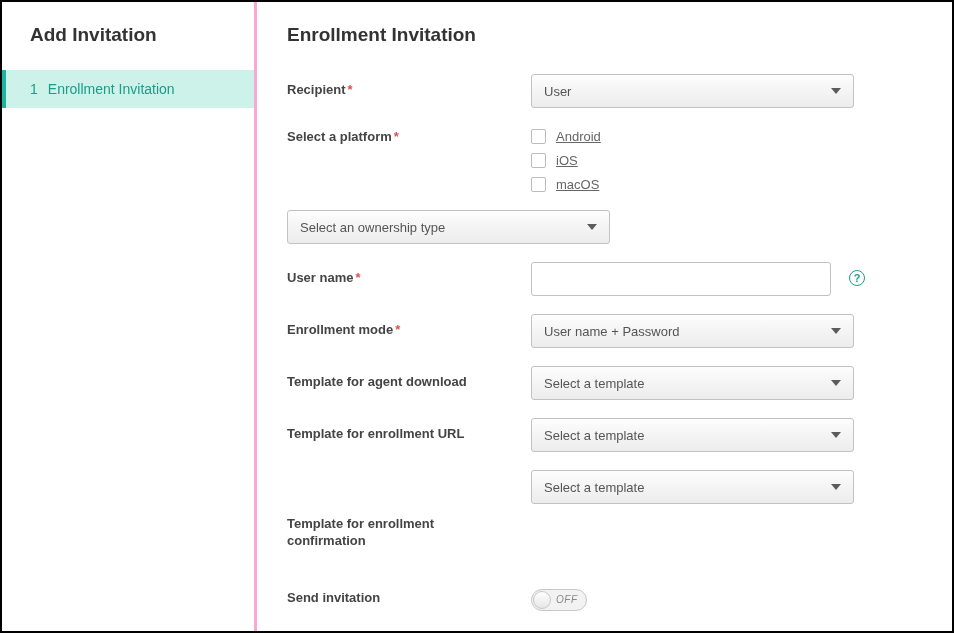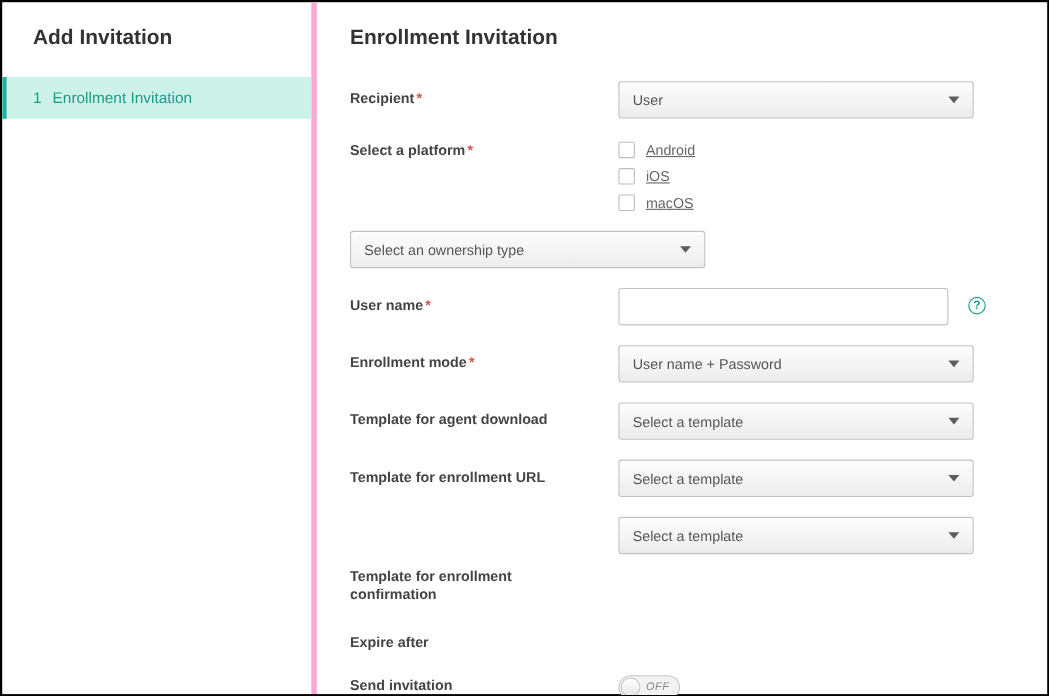--- a/index.html
+++ b/index.html
@@ -1,18 +1,18 @@
 <!DOCTYPE html>
 <html><head>
   <meta charset="utf-8">
   <style>
     * { box-sizing: border-box; margin: 0; padding: 0; }
     body { font-family: Arial, Helvetica, sans-serif; font-size: 13px; color: #333; background: #fff; }
     .container { width: 954px; height: 633px; border: 2px solid #000; display: flex; overflow: hidden; }
-    .sidebar { width: 286px; border-right: 5px solid #f9a8d4; padding-top: 22px; }
+    .sidebar { width: 255px; border-right: 3px solid #f9a8d4; padding-top: 22px; }
     .sidebar-title { font-size: 19px; font-weight: bold; color: #333; padding: 0 0 24px 28px; }
     .step-item { display: flex; align-items: center; background: #cdf2ea; border-left: 4px solid #1eb39e; padding: 11px 12px 11px 24px; color: #1d9b89; font-size: 14px; cursor: pointer; }
     .step-num { margin-right: 10px; color: #1d9b89; }
     .main { flex: 1; padding: 22px 30px 10px 30px; overflow-y: auto; }
     .page-title { font-size: 19px; font-weight: bold; color: #333; margin-bottom: 28px; }
     .form-row { display: flex; margin-bottom: 18px; }
     .form-label { width: 244px; text-align: left; padding-right: 16px; font-weight: bold; color: #444; font-size: 13px; line-height: 1.3; padding-top: 8px; }
     .form-label.tight { padding-top: 0; }
     .req { color: #d9534f; font-weight: bold; margin-left: 2px; }
     .form-control-wrap { flex: 1; display: flex; align-items: flex-start; }
@@ -138,23 +138,20 @@
       </div>
       <div class="form-control-wrap">
         <div class="select-box">
           <span>Select a template</span>
           <span class="caret-down"></span>
         </div>
       </div>
     </div>
 
     <div class="form-row">
-      <div class="form-label">
-        <span>Expire after</span>
-      </div>
     </div>
 
 
     <div class="form-row" style="margin-bottom:6px;">
       <div class="form-label" style="padding-top:4px;">
         <span>Send invitation</span>
       </div>
       <div class="form-control-wrap">
         <div class="toggle">
           <span class="toggle-knob"></span>

